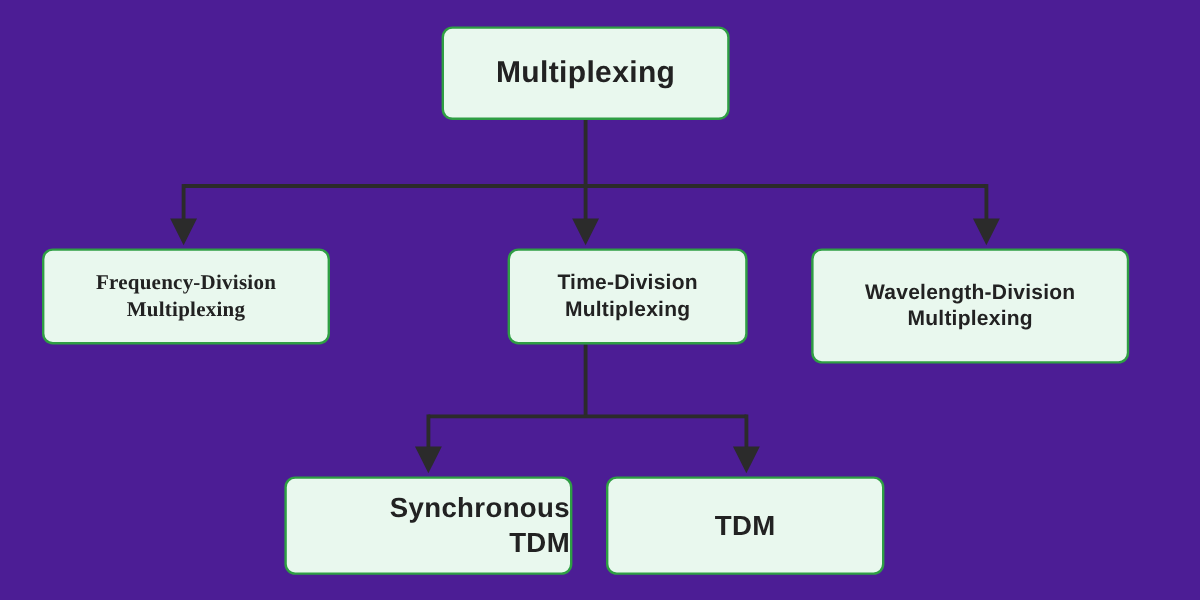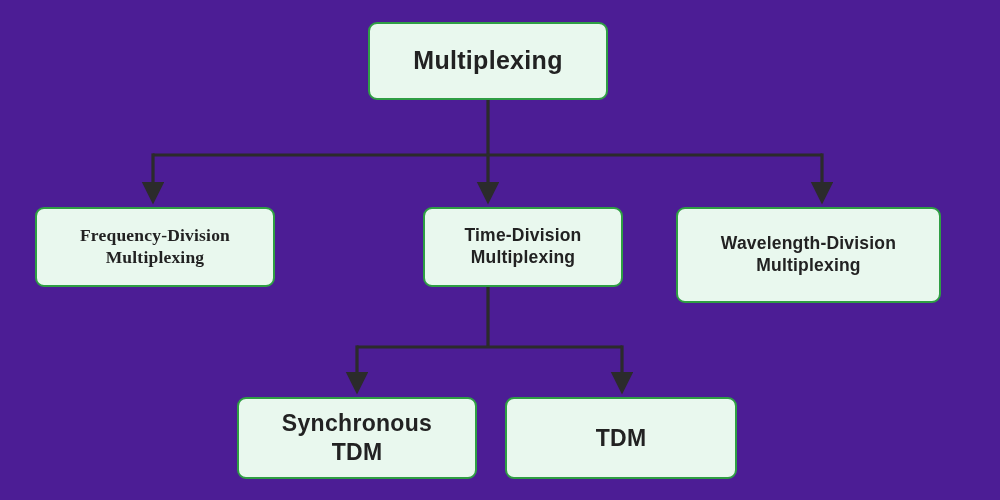--- a/index.html
+++ b/index.html
@@ -44,21 +44,21 @@
   }
   .node-l2 {
     font-size: 17.5px; font-weight: 700; letter-spacing: 0.2px;
   }
   .node-fdm { left: 35px;  top: 207px; width: 240px; height: 80px; font-family: Liberation Serif, serif; }
   .node-tdm { left: 388px; top: 207px; width: 200px; height: 80px; margin-left: 35px; }
   .node-wdm { left: 676px; top: 207px; width: 265px; height: 96px; }
   .node-l3 {
     font-size: 23px; font-weight: 700; letter-spacing: 0.3px;
   }
-  .node-sync { left: 237px; top: 397px; width: 240px; height: 82px; }
+  .node-sync { left: 237px; top: 397px; width: 240px; height: 82px; align-items: flex-end; }
   .node-stat { left: 505px; top: 397px; width: 232px; height: 82px; }
 </style>
 </head>
 <body>
 
 <div class="canvas">
 
   <svg class="connectors" viewBox="0 0 1000 500" xmlns="http://www.w3.org/2000/svg">
     <defs>
       <marker id="arrow" markerWidth="8" markerHeight="8" refX="5" refY="3.5" orient="auto">

